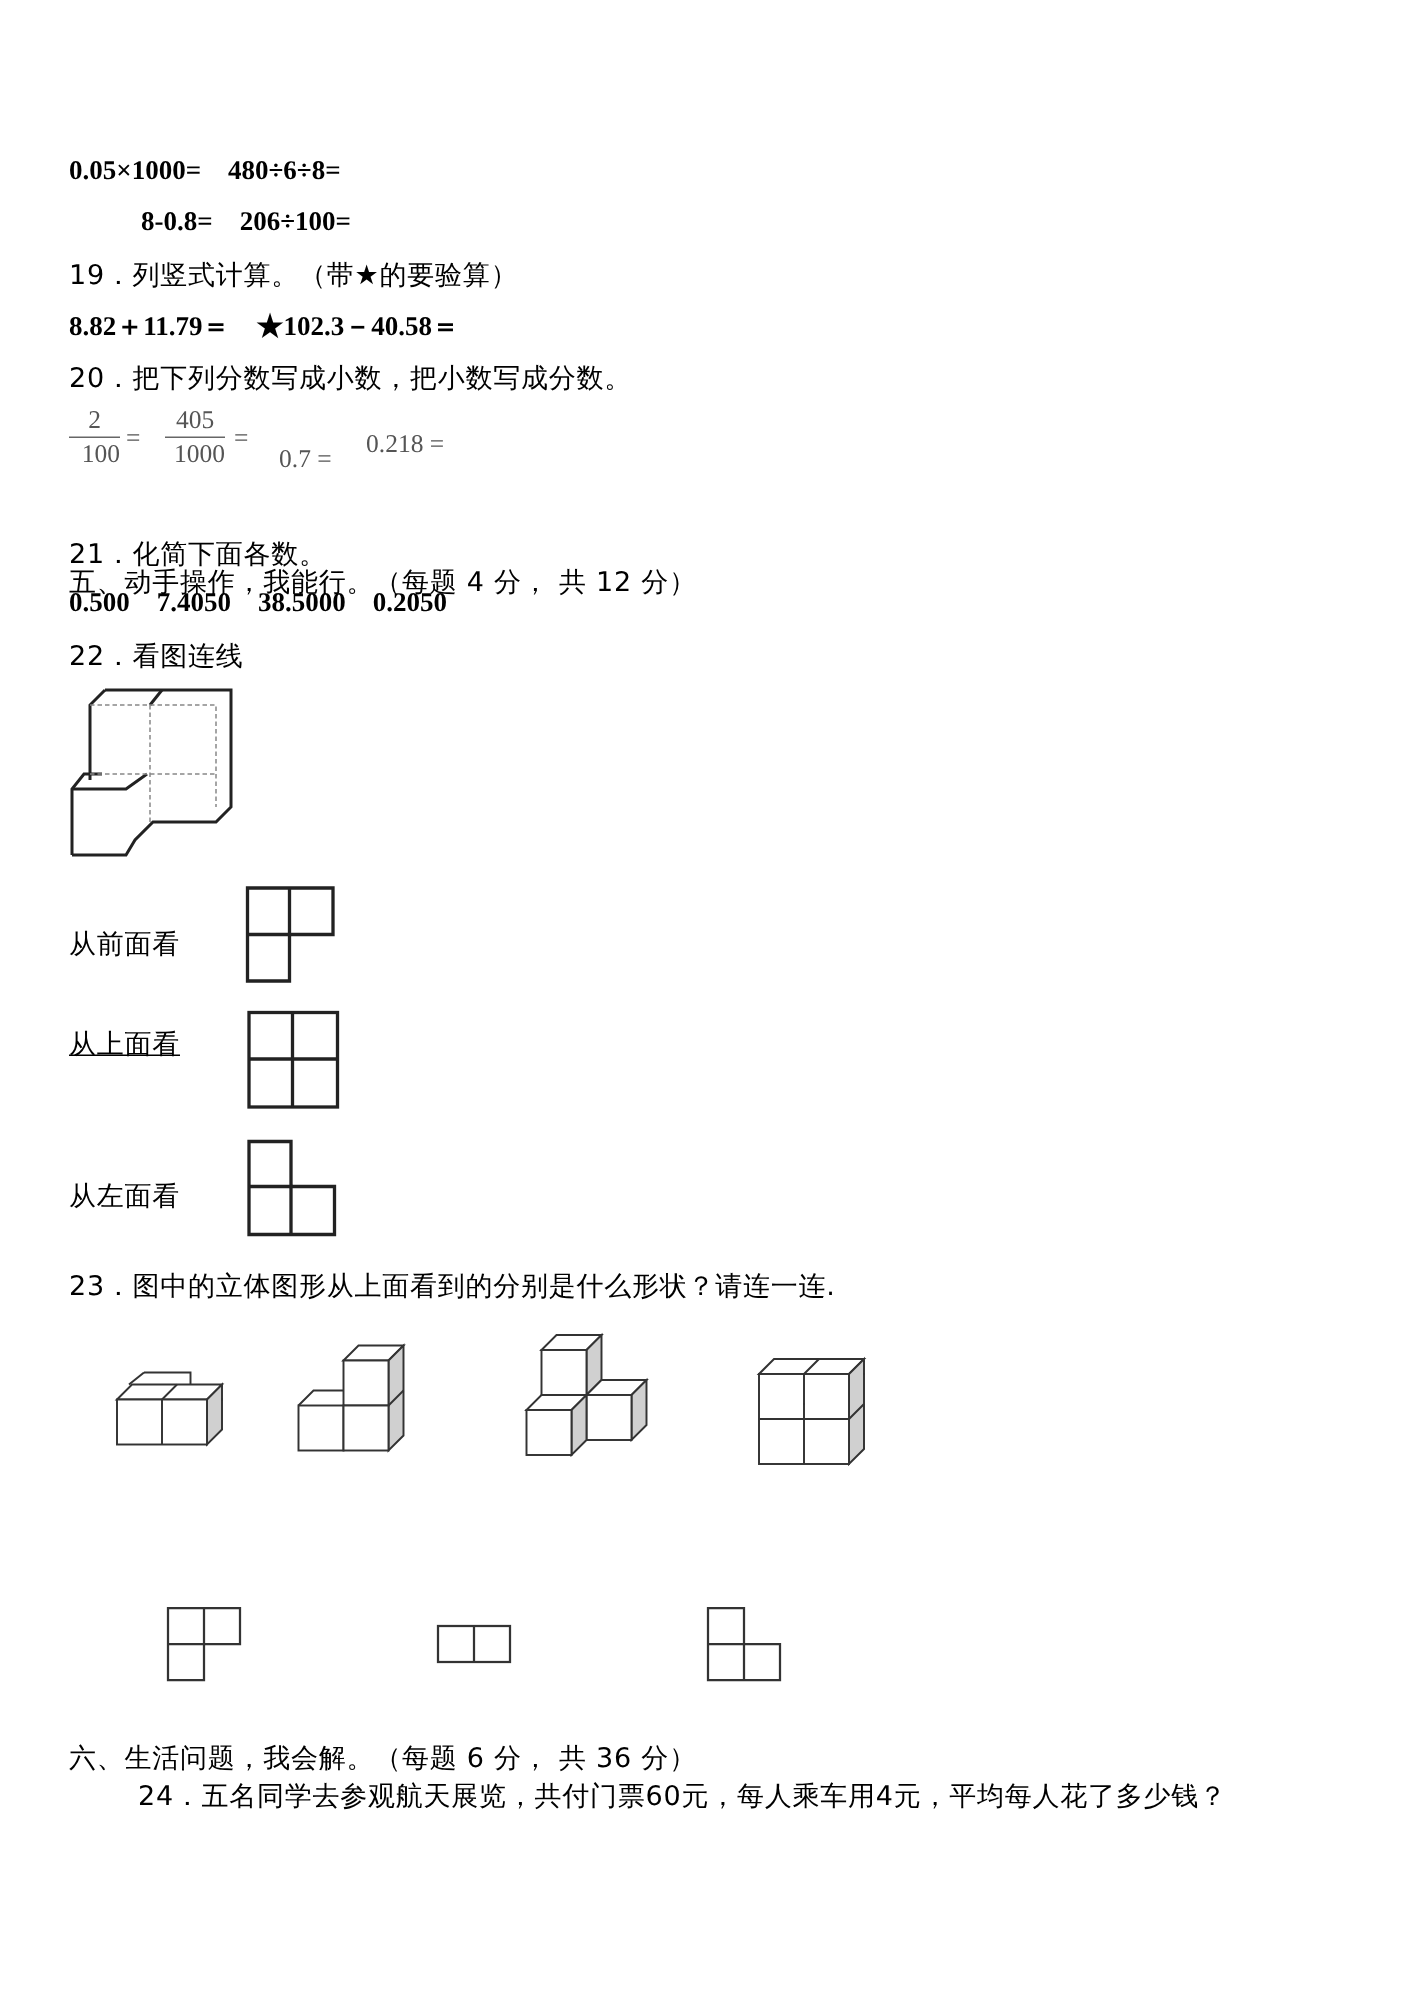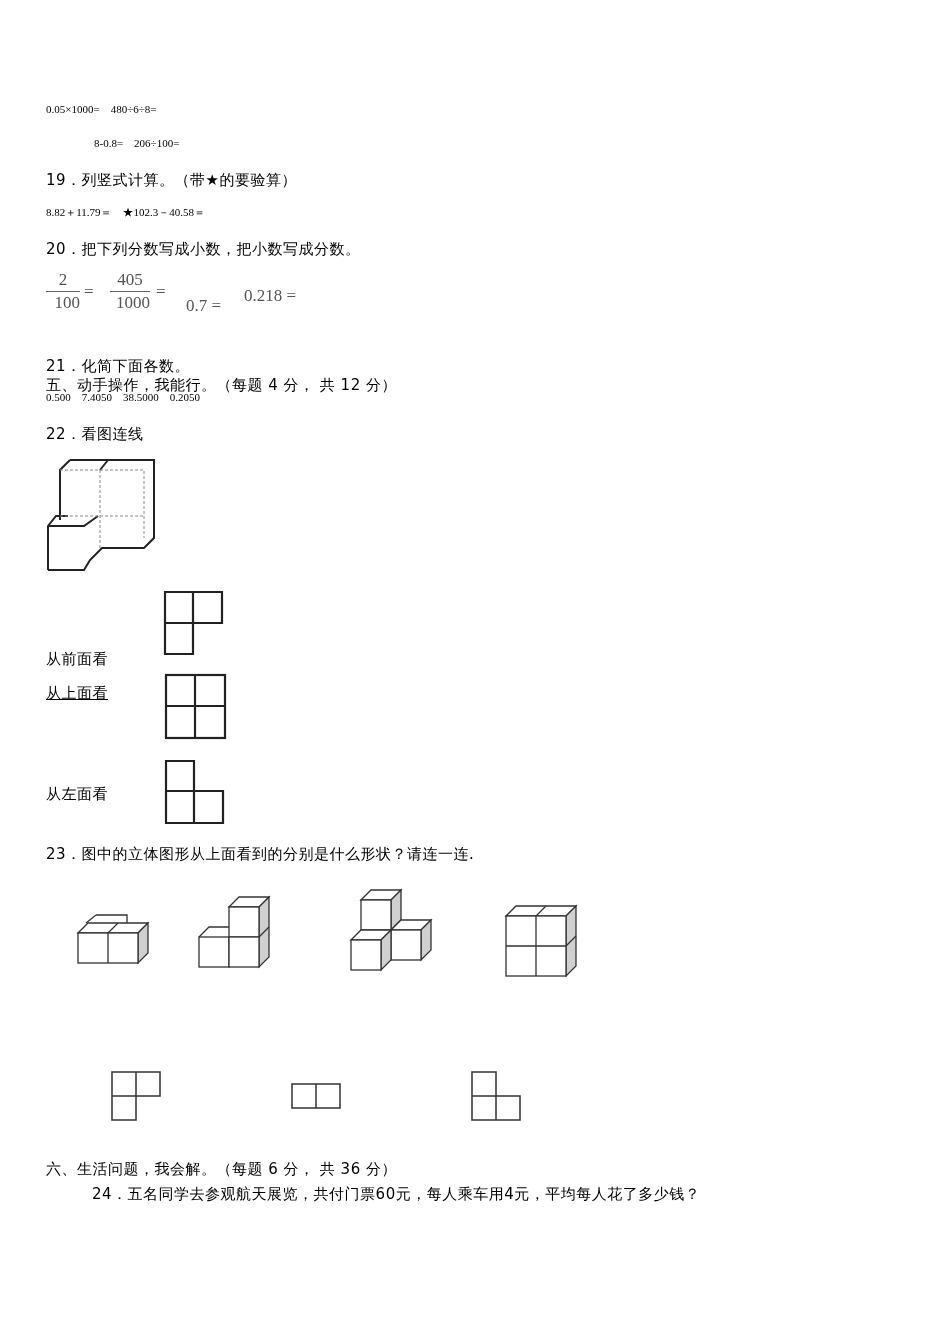--- a/index.html
+++ b/index.html
@@ -1,20 +1,20 @@
 <!DOCTYPE html>
 <html><head>
 <meta charset="utf-8">
 <style>
   html, body { margin:0; padding:0; background:#ffffff; }
   body { width:950px; height:1344px; position:relative; overflow:hidden; color:#000;
          font-family: "DejaVu Sans", sans-serif; }
   .abs { position:absolute; }
-  .bold-math { font-family: "Liberation Serif", "DejaVu Serif", serif; font-weight:normal; font-size:11px; white-space:pre; }
-  .cjk { font-family: "DejaVu Sans", sans-serif; font-size:15px; white-space:pre; letter-spacing:0.5px; }
+  .bold-math { font-family: "Liberation Serif", "DejaVu Serif", serif; font-weight:bold; font-size:18px; white-space:pre; }
+  .cjk { font-family: "DejaVu Sans", sans-serif; font-size:18px; white-space:pre; letter-spacing:0.5px; }
   .frac-row { font-family: "Liberation Serif", "DejaVu Serif", serif; color:#555; font-size:17px; }
   .frac { position:absolute; text-align:center; }
   .frac .num { display:block; line-height:20px; }
   .frac .bar { display:block; height:1px; background:#666; margin:1px 0; }
   .frac .den { display:block; line-height:20px;text-align:right; }
   svg { position:absolute; overflow:visible; }
 </style>
 </head>
 <body>
 
@@ -58,21 +58,21 @@
     <path d="M2,68 L38,68 L52,58"></path>
     <path d="M62,2 L54,12"></path>
   </g>
   <g fill="none" stroke="#888" stroke-width="1" stroke-dasharray="3,2">
     <path d="M14,12 L98,12 L98,80"></path>
     <path d="M54,12 L54,90"></path>
     <path d="M14,58 L98,58"></path>
   </g>
 </svg>
 
-<div class="abs cjk" style="left:46px;top:617px;margin-top:33px;">从前面看</div>
+<div class="abs cjk" style="left:46px;top:617px;">从前面看</div>
 <svg style="left:164px;top:591px;" width="60" height="66">
   <g fill="none" stroke="#222" stroke-width="2.2">
     <path d="M1,1 L58,1 L58,32 L29,32 L29,63 L1,63 Z"></path>
     <path d="M29,1 L29,32 L1,32"></path>
   </g>
 </svg>
 
 <div class="abs cjk" style="left:46px;top:684px;text-decoration:underline;">从上面看</div>
 <svg style="left:165px;top:674px;" width="62" height="66">
   <g fill="none" stroke="#222" stroke-width="2.2">

